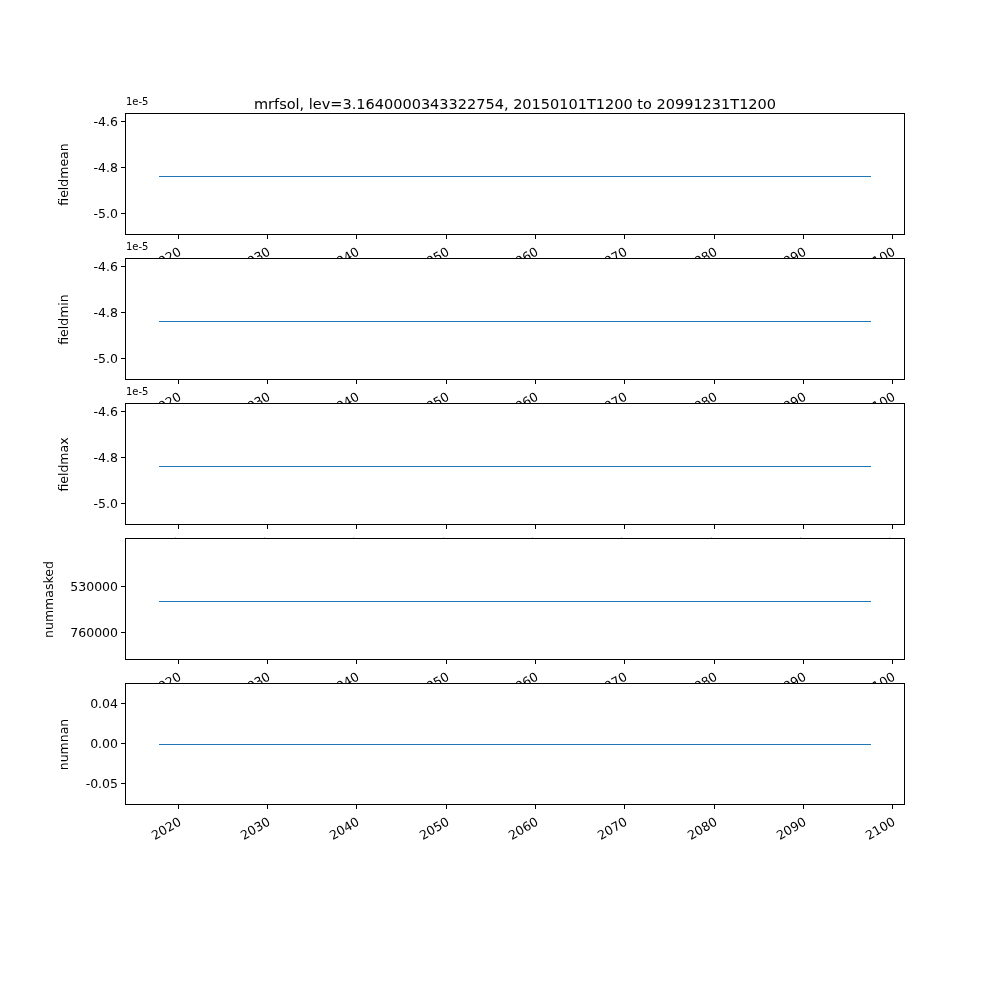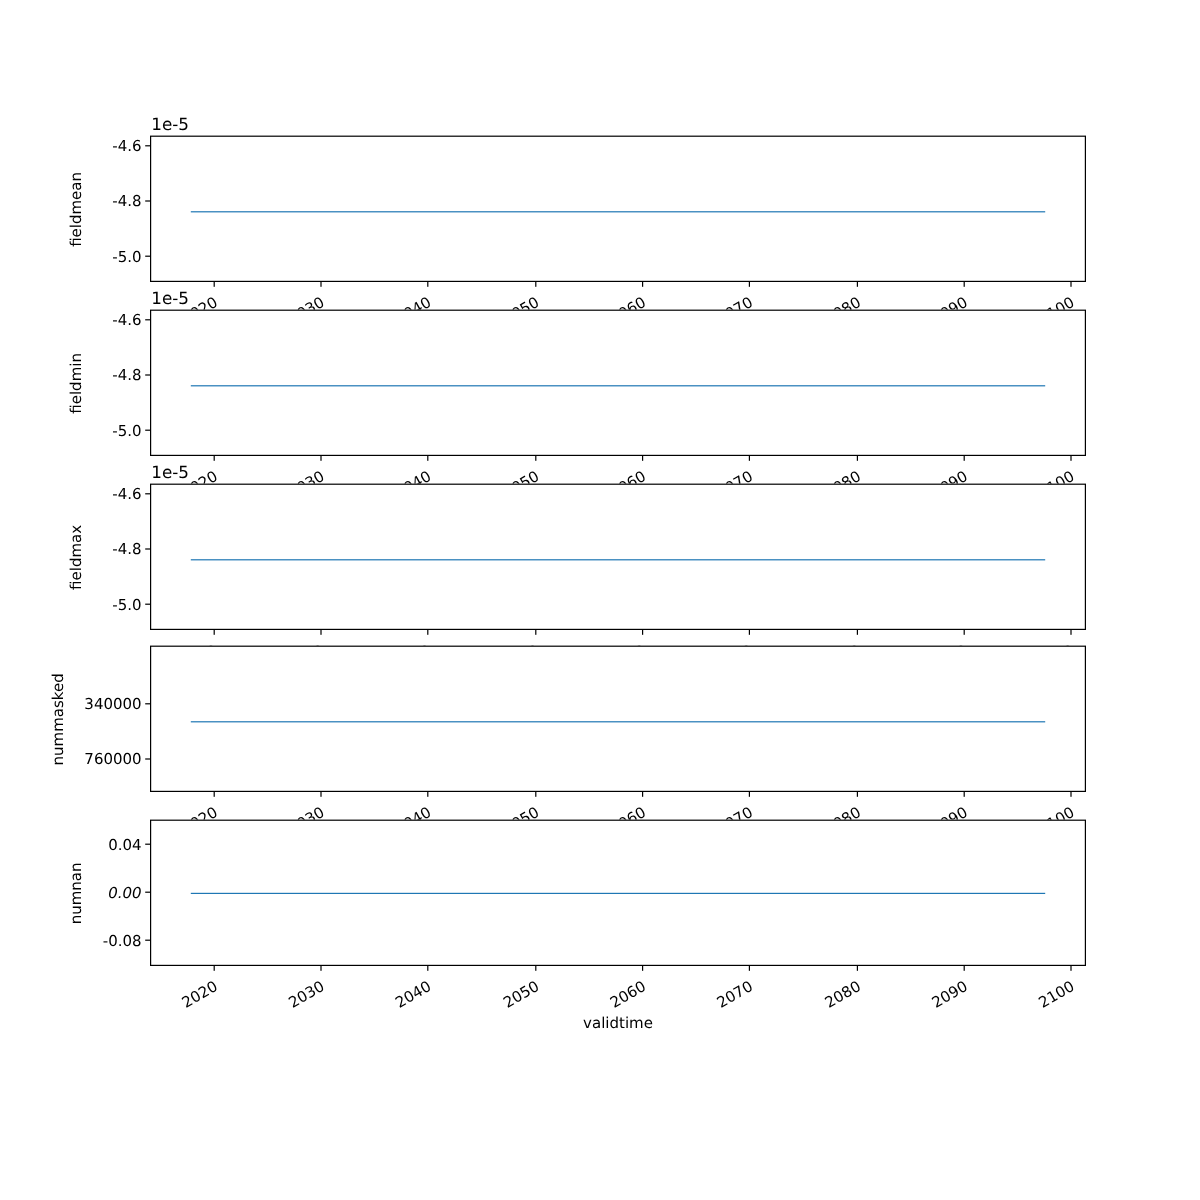--- a/index.html
+++ b/index.html
@@ -60,21 +60,21 @@
     white-space: nowrap;
   }
   .ytickmark {
     position: absolute;
     width: 4px;
     height: 0;
     border-top: 1.1px solid #000;
   }
   .offsettext {
     position: absolute;
-    font-size: 14px;
+    font-size: 10px;
     white-space: nowrap;
   }
   .xtick {
     position: absolute;
     font-size: 12.5px;
     white-space: nowrap;
     transform-origin: 100% 50%;
     transform: rotate(-30deg);
   }
   .xtickmark {
@@ -87,20 +87,21 @@
     position: absolute;
     font-size: 12.5px;
     text-align: center;
     white-space: nowrap;
   }
 </style>
 </head>
 <body>
 
 <div id="figure">
+  <div class="title">mrfsol, lev=3.1640000343322754, 20150101T1200 to 20991231T1200</div>
 
   <div class="panel" style="top:113px; height:122px;">
     <div class="plotline" style="left:33px; right:33px; top:62px;"></div>
   </div>
   <div class="offsettext" style="left:126px; top:96px;">1e-5</div>
   <div class="ylabel" style="left:-7px; top:167px; width:140px;">fieldmean</div>
   <div class="ytick" style="left:60px; width:58px; top:114px;">-4.6</div>
   <div class="ytickmark" style="left:121px; top:121px;"></div>
   <div class="ytick" style="left:60px; width:58px; top:160px;">-4.8</div>
   <div class="ytickmark" style="left:121px; top:167px;"></div>
@@ -182,21 +183,21 @@
   <div class="xtick" style="left:666px; top:533px; width:50px; text-align:right;">2080</div>
   <div class="xtickmark" style="left:803px; top:525px;"></div>
   <div class="xtick" style="left:755px; top:533px; width:50px; text-align:right;">2090</div>
   <div class="xtickmark" style="left:892px; top:525px;"></div>
   <div class="xtick" style="left:844px; top:533px; width:50px; text-align:right;">2100</div>
 
   <div class="panel" style="top:538px; height:122px;">
     <div class="plotline" style="left:33px; right:33px; top:62px;"></div>
   </div>
   <div class="ylabel" style="left:-22px; top:592px; width:140px;">nummasked</div>
-  <div class="ytick" style="left:40px; width:78px; top:579px;">340000</div>
+  <div class="ytick" style="left:40px; width:78px; top:579px;">530000</div>
   <div class="ytickmark" style="left:121px; top:586px;"></div>
   <div class="ytick" style="left:40px; width:78px; top:625px;">760000</div>
   <div class="ytickmark" style="left:121px; top:632px;"></div>
   <div class="xtickmark" style="left:178px; top:660px;"></div>
   <div class="xtick" style="left:130px; top:668px; width:50px; text-align:right;">2020</div>
   <div class="xtickmark" style="left:267px; top:660px;"></div>
   <div class="xtick" style="left:219px; top:668px; width:50px; text-align:right;">2030</div>
   <div class="xtickmark" style="left:356px; top:660px;"></div>
   <div class="xtick" style="left:308px; top:668px; width:50px; text-align:right;">2040</div>
   <div class="xtickmark" style="left:446px; top:660px;"></div>
@@ -211,37 +212,36 @@
   <div class="xtick" style="left:755px; top:668px; width:50px; text-align:right;">2090</div>
   <div class="xtickmark" style="left:892px; top:660px;"></div>
   <div class="xtick" style="left:844px; top:668px; width:50px; text-align:right;">2100</div>
 
   <div class="panel" style="top:683px; height:122px;">
     <div class="plotline" style="left:33px; right:33px; top:60px;"></div>
   </div>
   <div class="ylabel" style="left:-7px; top:737px; width:140px;">numnan</div>
   <div class="ytick" style="left:50px; width:68px; top:696px;">0.04</div>
   <div class="ytickmark" style="left:121px; top:703px;"></div>
-  <div class="ytick" style="left:50px; width:68px; top:736px;font-style:italic;">0.00</div>
+  <div class="ytick" style="left:50px; width:68px; top:736px;">0.00</div>
   <div class="ytickmark" style="left:121px; top:743px;"></div>
-  <div class="ytick" style="left:50px; width:68px; top:776px;">-0.08</div>
+  <div class="ytick" style="left:50px; width:68px; top:776px;">-0.05</div>
   <div class="ytickmark" style="left:121px; top:783px;"></div>
   <div class="xtickmark" style="left:178px; top:805px;"></div>
   <div class="xtick" style="left:130px; top:813px; width:50px; text-align:right;">2020</div>
   <div class="xtickmark" style="left:267px; top:805px;"></div>
   <div class="xtick" style="left:219px; top:813px; width:50px; text-align:right;">2030</div>
   <div class="xtickmark" style="left:356px; top:805px;"></div>
   <div class="xtick" style="left:308px; top:813px; width:50px; text-align:right;">2040</div>
   <div class="xtickmark" style="left:446px; top:805px;"></div>
   <div class="xtick" style="left:398px; top:813px; width:50px; text-align:right;">2050</div>
   <div class="xtickmark" style="left:535px; top:805px;"></div>
   <div class="xtick" style="left:487px; top:813px; width:50px; text-align:right;">2060</div>
   <div class="xtickmark" style="left:624px; top:805px;"></div>
   <div class="xtick" style="left:576px; top:813px; width:50px; text-align:right;">2070</div>
   <div class="xtickmark" style="left:714px; top:805px;"></div>
   <div class="xtick" style="left:666px; top:813px; width:50px; text-align:right;">2080</div>
   <div class="xtickmark" style="left:803px; top:805px;"></div>
   <div class="xtick" style="left:755px; top:813px; width:50px; text-align:right;">2090</div>
   <div class="xtickmark" style="left:892px; top:805px;"></div>
   <div class="xtick" style="left:844px; top:813px; width:50px; text-align:right;">2100</div>
 
-  <div class="xlabel" style="left:125px; top:845px; width:780px;">validtime</div>
 </div>
 
 </body></html>

